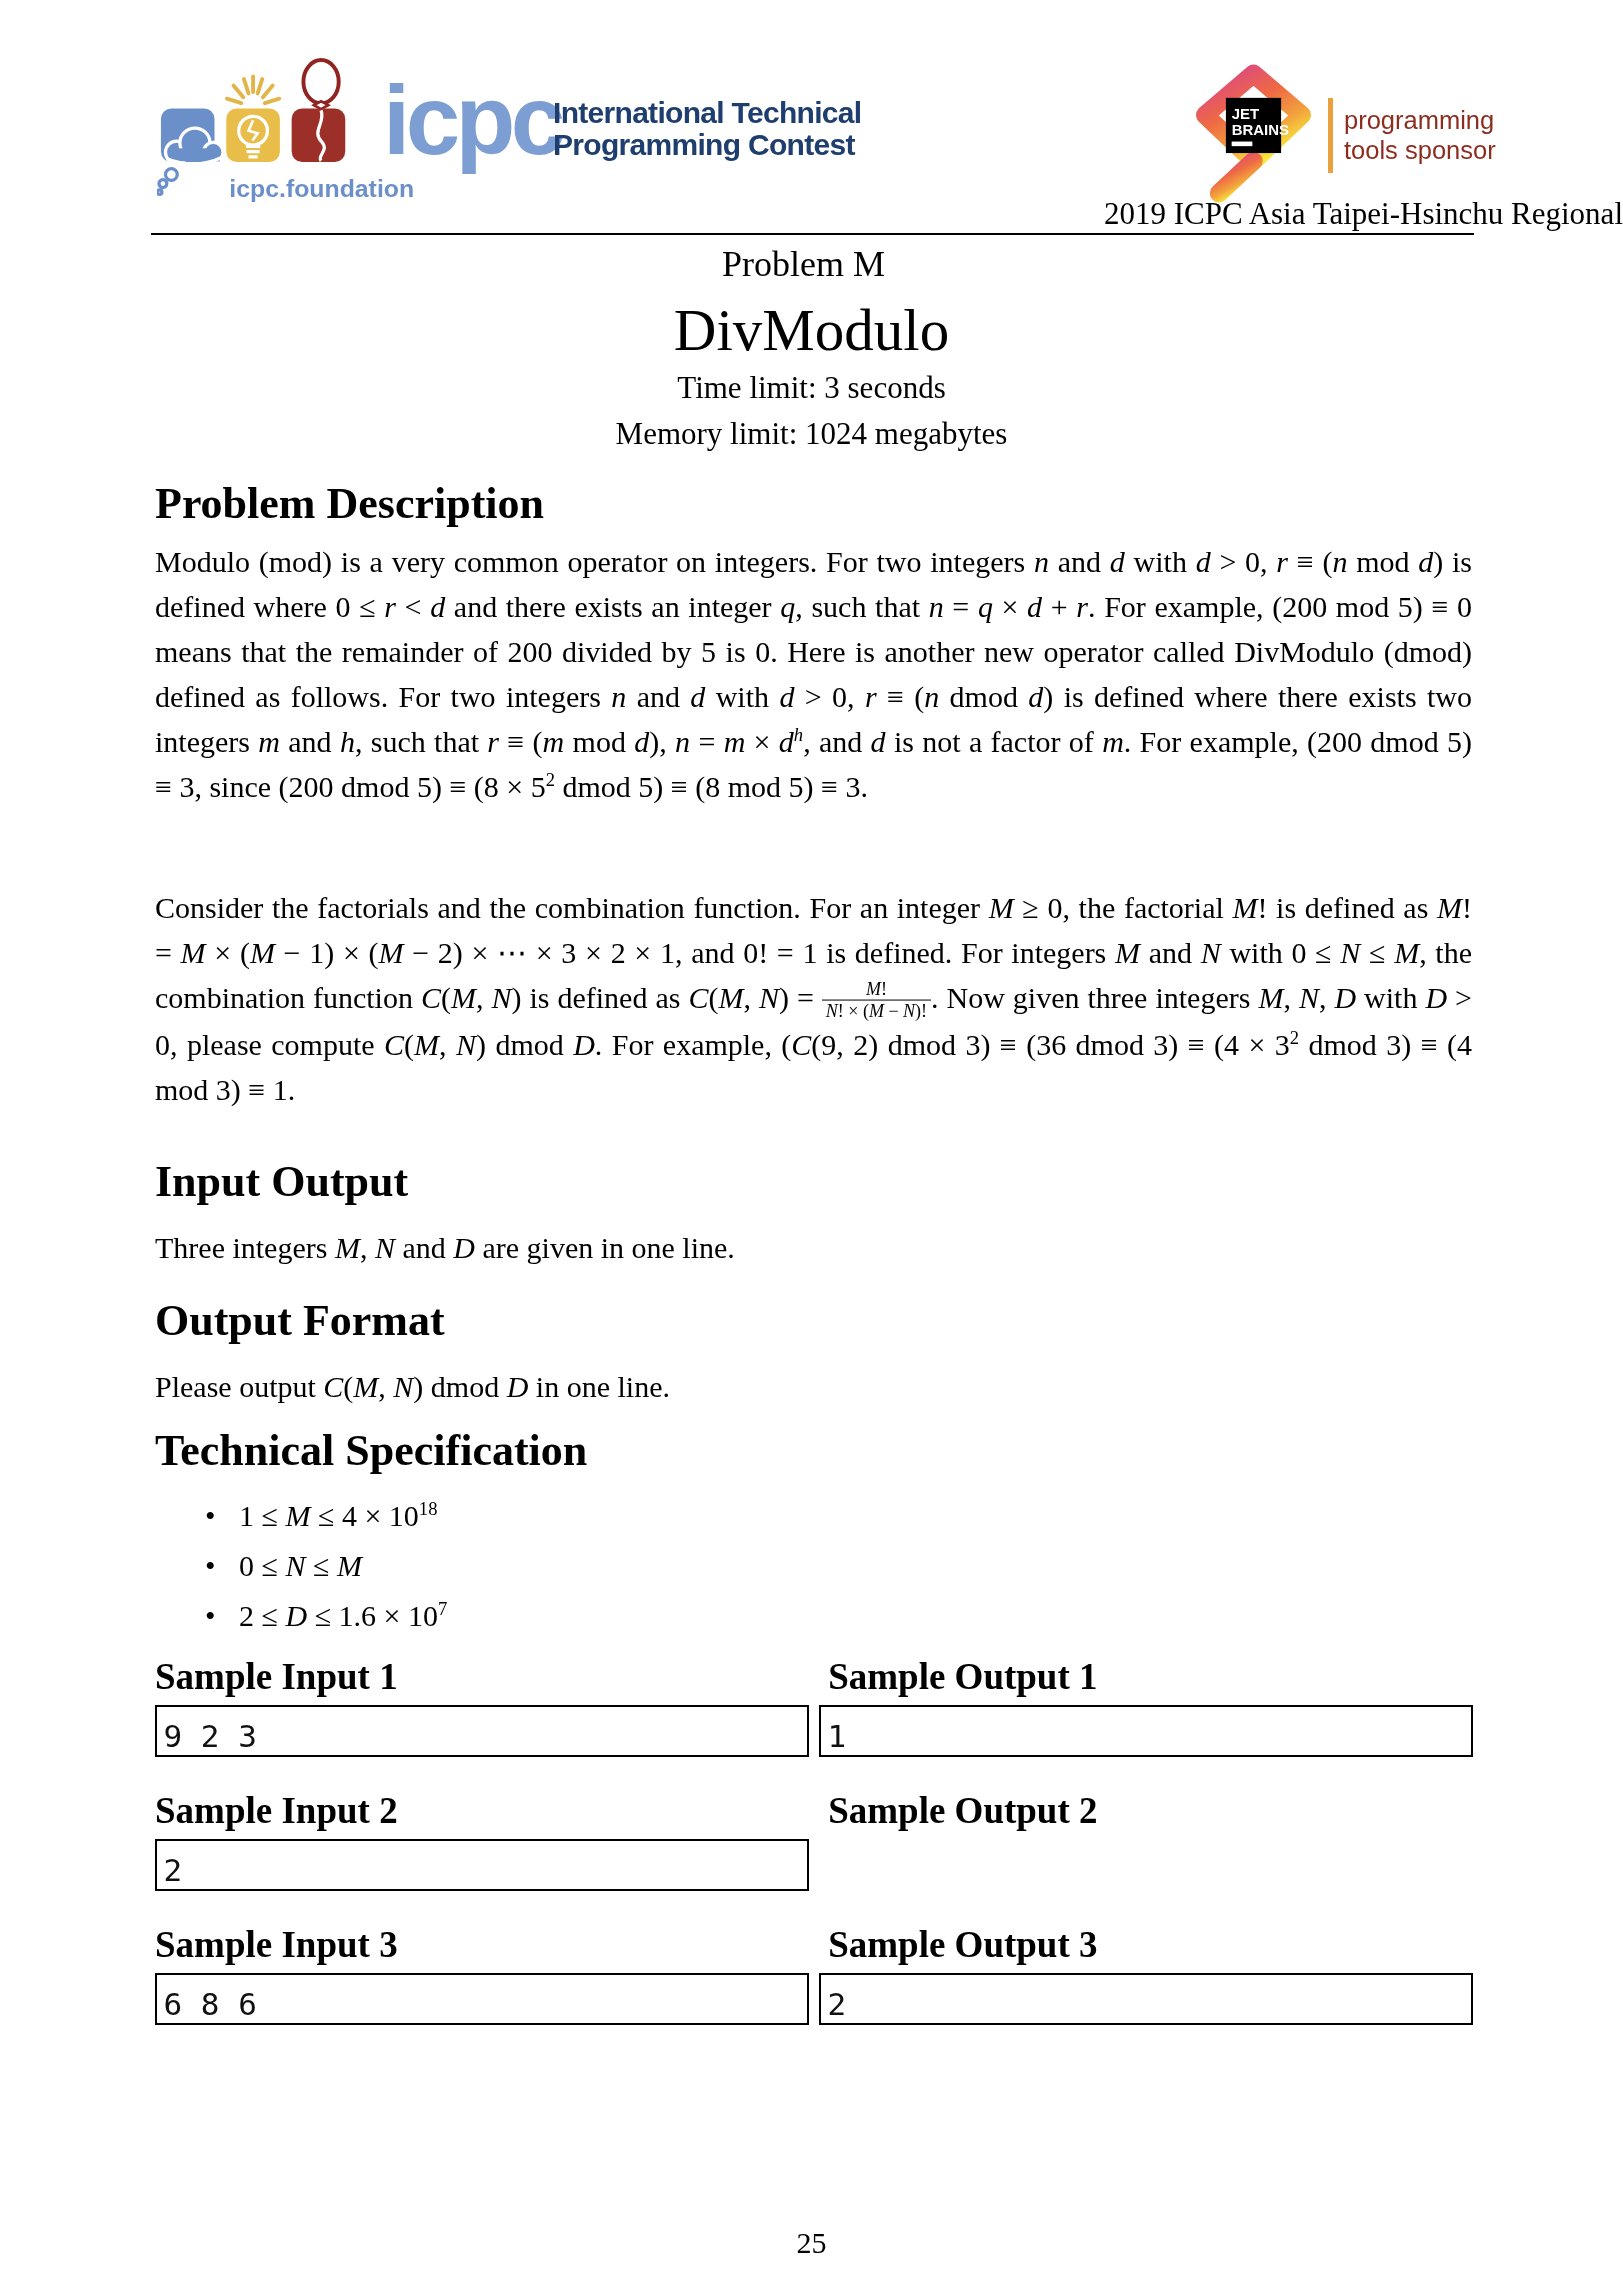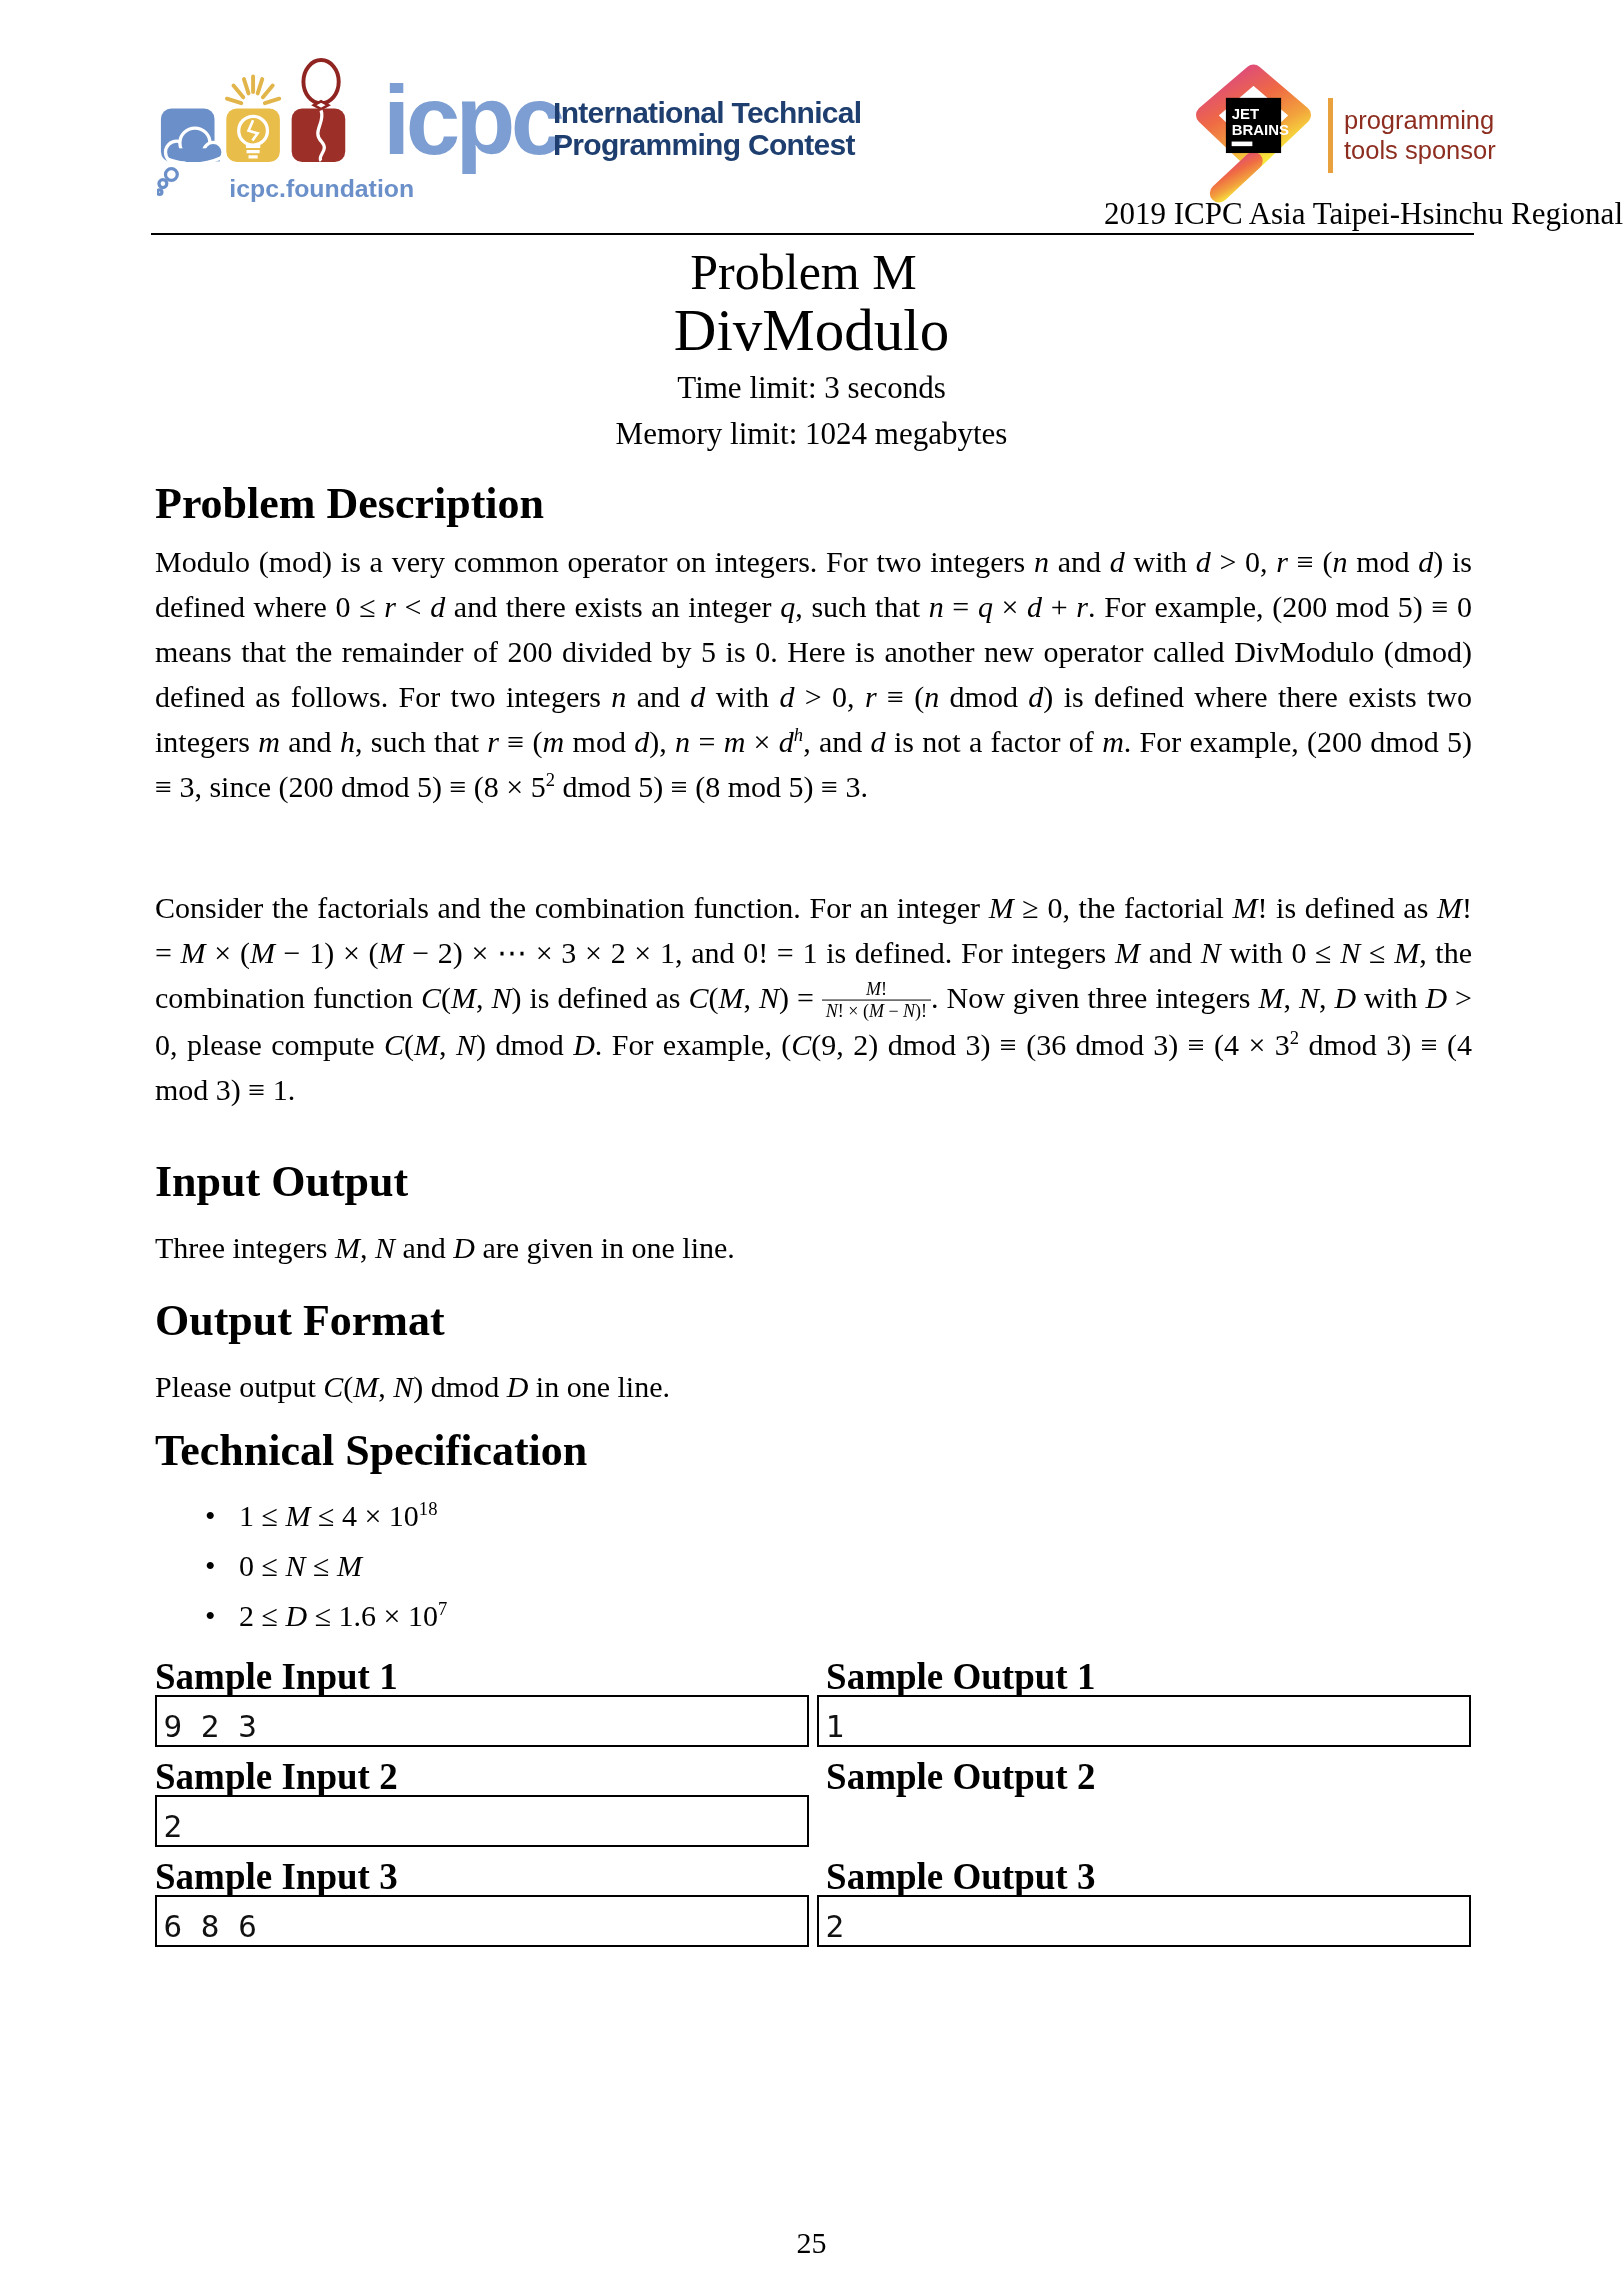--- a/index.html
+++ b/index.html
@@ -22,21 +22,21 @@
   .jb-logo { left:1196px; top:64px; width:115px; height:139px; }
   .sponsor-bar { left:1328px; top:98px; width:4.6px; height:75px; background:#e9a13e; }
   .sponsor-text {
     left:1344px; top:105px; font-family:"Liberation Sans","DejaVu Sans",sans-serif;
     font-size:25.5px; line-height:30px; color:#8d2d20;
   }
   .contest-line { left:0; right:0; top:196px; text-align:right; font-size:31px; }
   .header-rule { left:151px; top:233px; width:1323px; height:2px; background:#000; }
 
   
-  .problem-label { left:0; right:16px; top:243px; text-align:center; font-size:50px; }
+  .problem-label { left:0; right:16px; top:243px; text-align:center; font-size:36px; }
   .problem-title { left:0; right:0; top:296px; text-align:center; font-size:59px; }
   .limit-line  { left:0; right:0; text-align:center; font-size:31px; }
   .time-limit   { top:370px; }
   .memory-limit { top:416px; }
 
   
   .content { left:155px; width:1317px; }
   h2.sec {
     margin:0; font-size:44px; line-height:1.05; font-weight:bold;
     font-family:"Liberation Serif","DejaVu Serif",serif;
@@ -52,21 +52,21 @@
   .frac-den { display:block; padding:0 3.9px; }
 
   ul.spec { list-style:none; margin:0; padding:0; font-size:30px; }
   ul.spec li { position:relative; padding-left:84px; line-height:46px; margin-bottom:3.9px; }
   ul.spec li::before {
     content:"•"; position:absolute; left:50px; top:0; font-size:30px; line-height:46px;
   }
 
   
   .samples { left:155px; top:1659px; width:1317px; }
-  .sample-row { display:grid; grid-template-columns:654px 654px; column-gap:7.9px; margin-bottom:12px; }
+  .sample-row { display:grid; grid-template-columns:654px 654px; column-gap:7.9px; margin-bottom:36px;gap:10px; }
   .sample-h { font-size:37px; font-weight:bold; line-height:36px; height:36px; white-space:nowrap; }
   .sample-h.out { padding-left:9.2px; }
   .sample-box {
     box-sizing:border-box; height:52px; border:2px solid #000;
     font-family:"DejaVu Sans Mono","Liberation Mono",monospace; font-size:31px;
     line-height:34px; padding:11.8px 0 0 6.5px; white-space:pre; color:#111;
   }
   .page-number { left:0; right:0; top:2226px; text-align:center; font-size:30px; }
 </style>
 </head>

